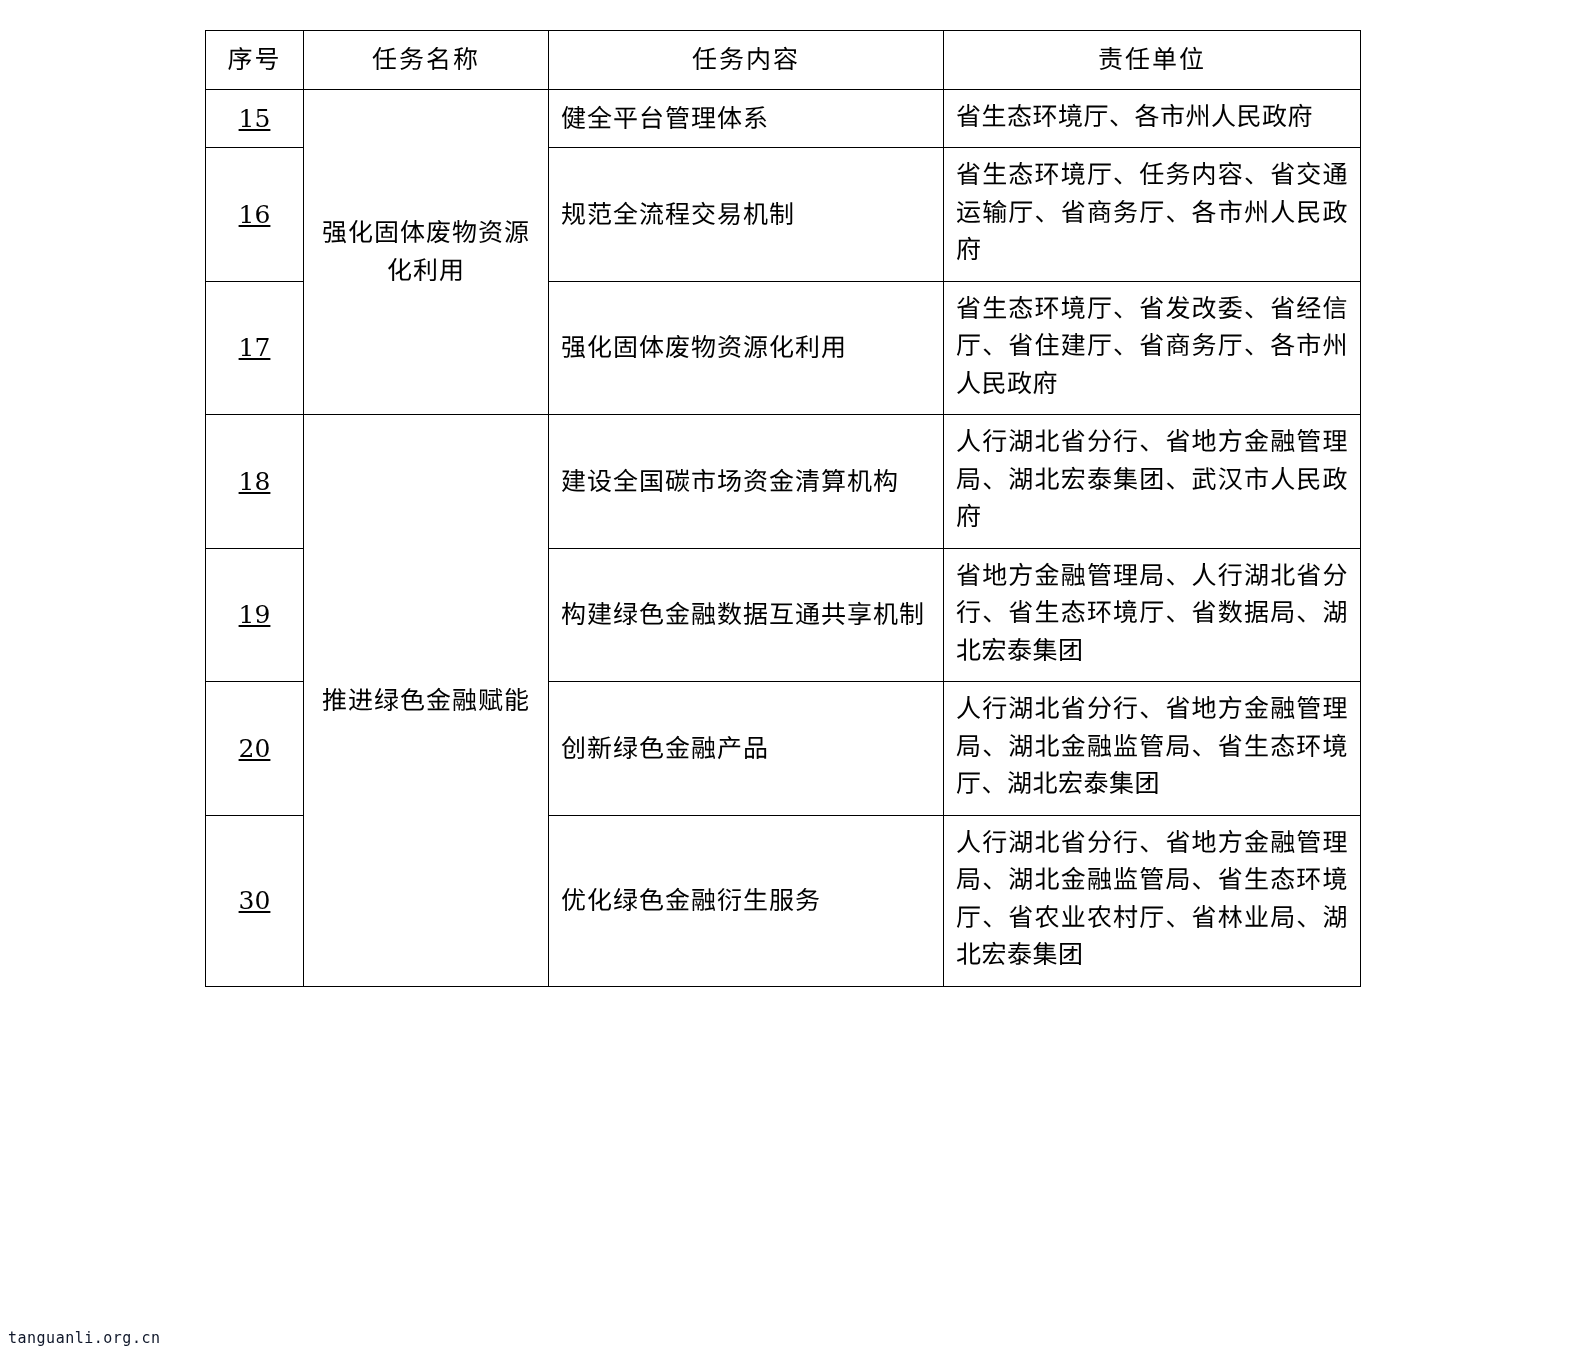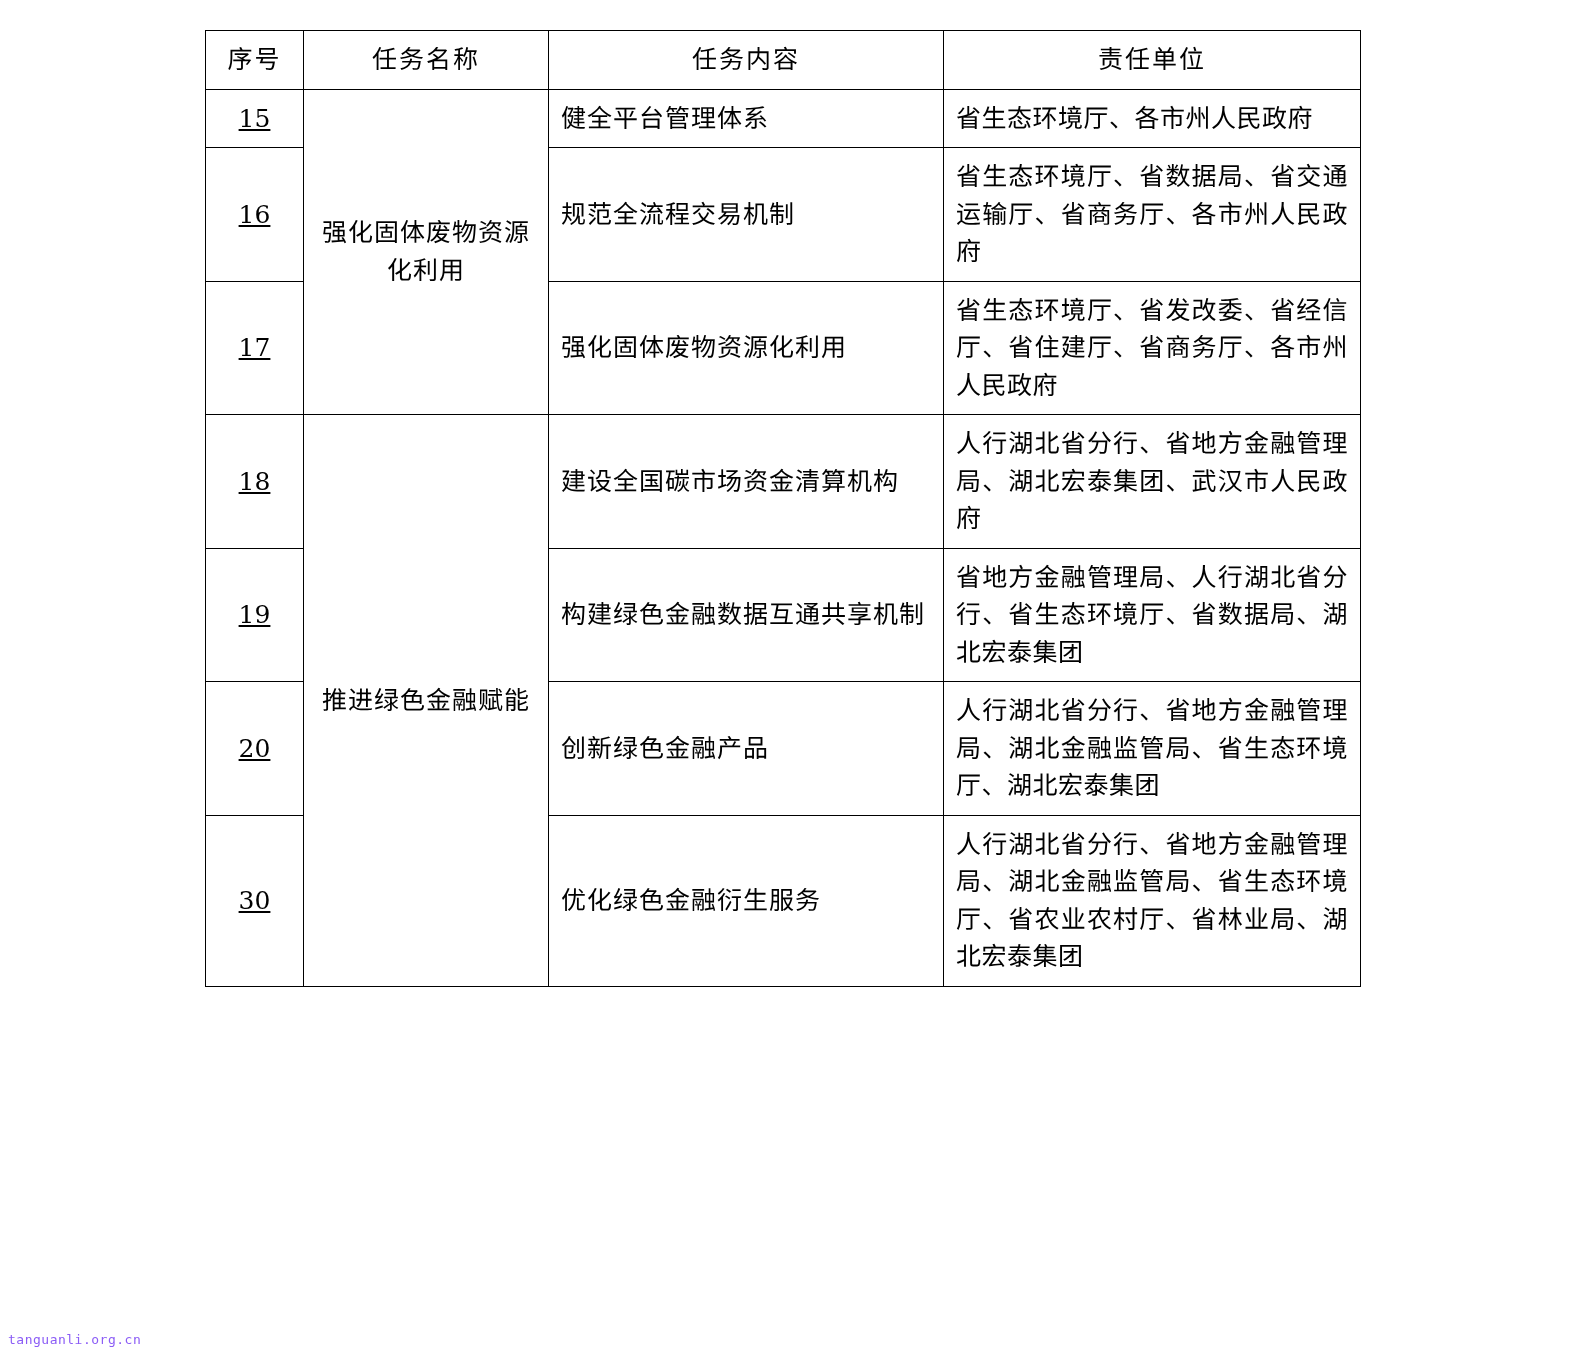--- a/index.html
+++ b/index.html
@@ -75,29 +75,30 @@
     letter-spacing: 1px;
     line-height: 1.6;
     border-radius: 8px;
   }
 
   td.resp {
     text-align: justify;
     text-align-last: left;
     letter-spacing: 0.5px;
     line-height: 1.62;
+    font-family: Liberation Mono, monospace;
   }
 
   .watermark {
     position: absolute;
     left: 8px;
     bottom: 6px;
     font-family: "DejaVu Sans Mono", "Liberation Mono", monospace;
-    font-size: 13px;
-    color: #8b5cf6;
+    font-size: 15px;
+    color: #0f172a;
     letter-spacing: 0.5px;
   }
 </style>
 </head>
 <body>
 
 <div class="page">
 
   <table class="task-table">
     <colgroup>
@@ -118,21 +119,21 @@
 
       <tr>
         <td class="seq">15</td>
         <td class="name" rowspan="3">强化固体废物资源化利用</td>
         <td class="content">健全平台管理体系</td>
         <td class="resp">省生态环境厅、各市州人民政府</td>
       </tr>
       <tr>
         <td class="seq">16</td>
         <td class="content">规范全流程交易机制</td>
-        <td class="resp">省生态环境厅、省数据局、省交通运输厅、省商务厅、各市州人民政府</td>
+        <td class="resp">省生态环境厅、任务内容、省交通运输厅、省商务厅、各市州人民政府</td>
       </tr>
       <tr>
         <td class="seq">17</td>
         <td class="content">强化固体废物资源化利用</td>
         <td class="resp">省生态环境厅、省发改委、省经信厅、省住建厅、省商务厅、各市州人民政府</td>
       </tr>
 
       <tr>
         <td class="seq">18</td>
         <td class="name" rowspan="4">推进绿色金融赋能</td>

